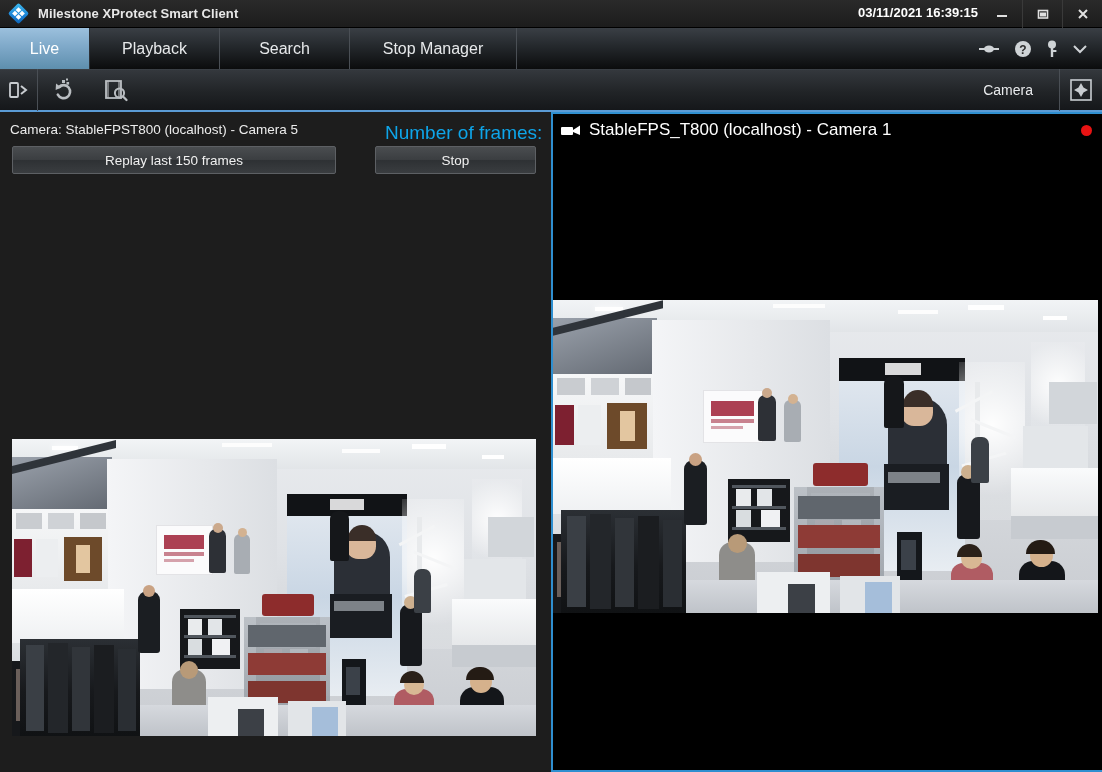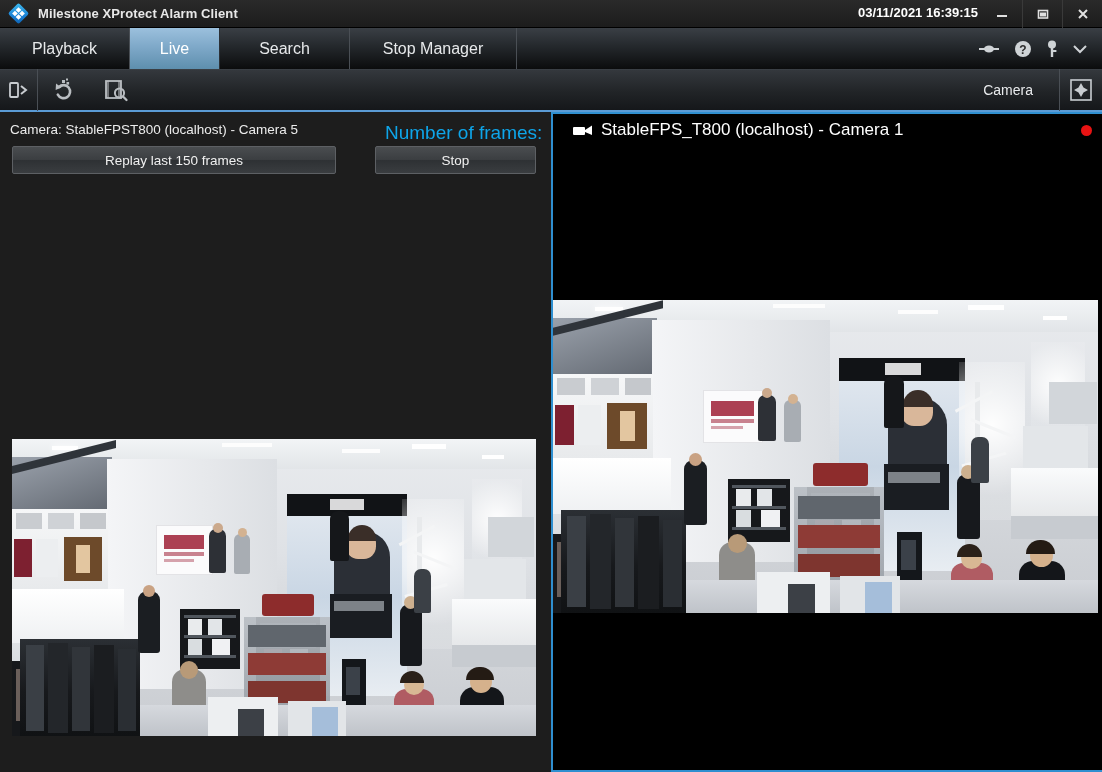--- a/index.html
+++ b/index.html
@@ -157,41 +157,41 @@
   
   .right-pane {
     position: absolute; left: 551px; top: -2px; width: 551px; height: 660px;
     border: 2px solid #2f8fd0;
     border-right: none;
     background: #000;
     overflow: hidden;
   }
   .rp-header {
     position: absolute; left: 0; top: 0; width: 100%; height: 32px;
-    background: #000; display: flex; align-items: center; padding: 0 20px;
+    background: #000; display: flex; align-items: center; padding: 0 8px;
   }
   .rp-camicon { color: #ffffff; display: flex; align-items: center; margin-right: 8px; }
   .rp-title { color: #ffffff; font-size: 17px; }
   .rec-dot {
     position: absolute; right: 10px; top: 11px;
     width: 11px; height: 11px; border-radius: 50%;
     background: #e81313;
   }
   .rp-video {
     position: absolute; left: 0; top: 186px; width: 545px; height: 313px;
   }
 </style>
 </head>
 <body>
 
 <div class="titlebar">
   <div class="app-logo">
     <div class="diamond"></div>
   </div>
-  <div class="app-title">Milestone XProtect Alarm Client</div>
+  <div class="app-title">Milestone XProtect Smart Client</div>
   <div class="clock">03/11/2021 16:39:15</div>
   <div class="wincontrols">
     <div class="winbtn">
       <svg width="14" height="14" viewBox="0 0 14 14">
           <rect x="2" y="8" width="10" height="2" fill="currentColor"></rect>
         </svg>
     </div>
     <div class="winbtn">
       <svg width="14" height="14" viewBox="0 0 14 14">
           <rect x="2.5" y="3.5" width="9" height="7.5" fill="none" stroke="currentColor" stroke-width="1.6"></rect>
@@ -200,22 +200,22 @@
     </div>
     <div class="winbtn">
       <svg width="14" height="14" viewBox="0 0 14 14">
           <path d="M3 3 L11 11 M11 3 L3 11" stroke="currentColor" stroke-width="2" fill="none"></path>
         </svg>
     </div>
   </div>
 </div>
 
 <div class="tabbar">
+  <div class="tab tab-live active">Live</div>
   <div class="tab tab-pb">Playback</div>
-  <div class="tab tab-live active">Live</div>
   <div class="tab tab-search">Search</div>
   <div class="tab tab-alarm">Stop Manager</div>
   <div class="tabbar-spacer"></div>
   <div class="tab-icons">
     <span class="ti">
       <svg width="22" height="14" viewBox="0 0 22 14">
           <ellipse cx="11" cy="7" rx="5" ry="3.4" fill="currentColor"></ellipse>
           <rect x="1" y="6" width="7" height="2" fill="currentColor"></rect>
           <rect x="14" y="6" width="7" height="2" fill="currentColor"></rect>
         </svg>

